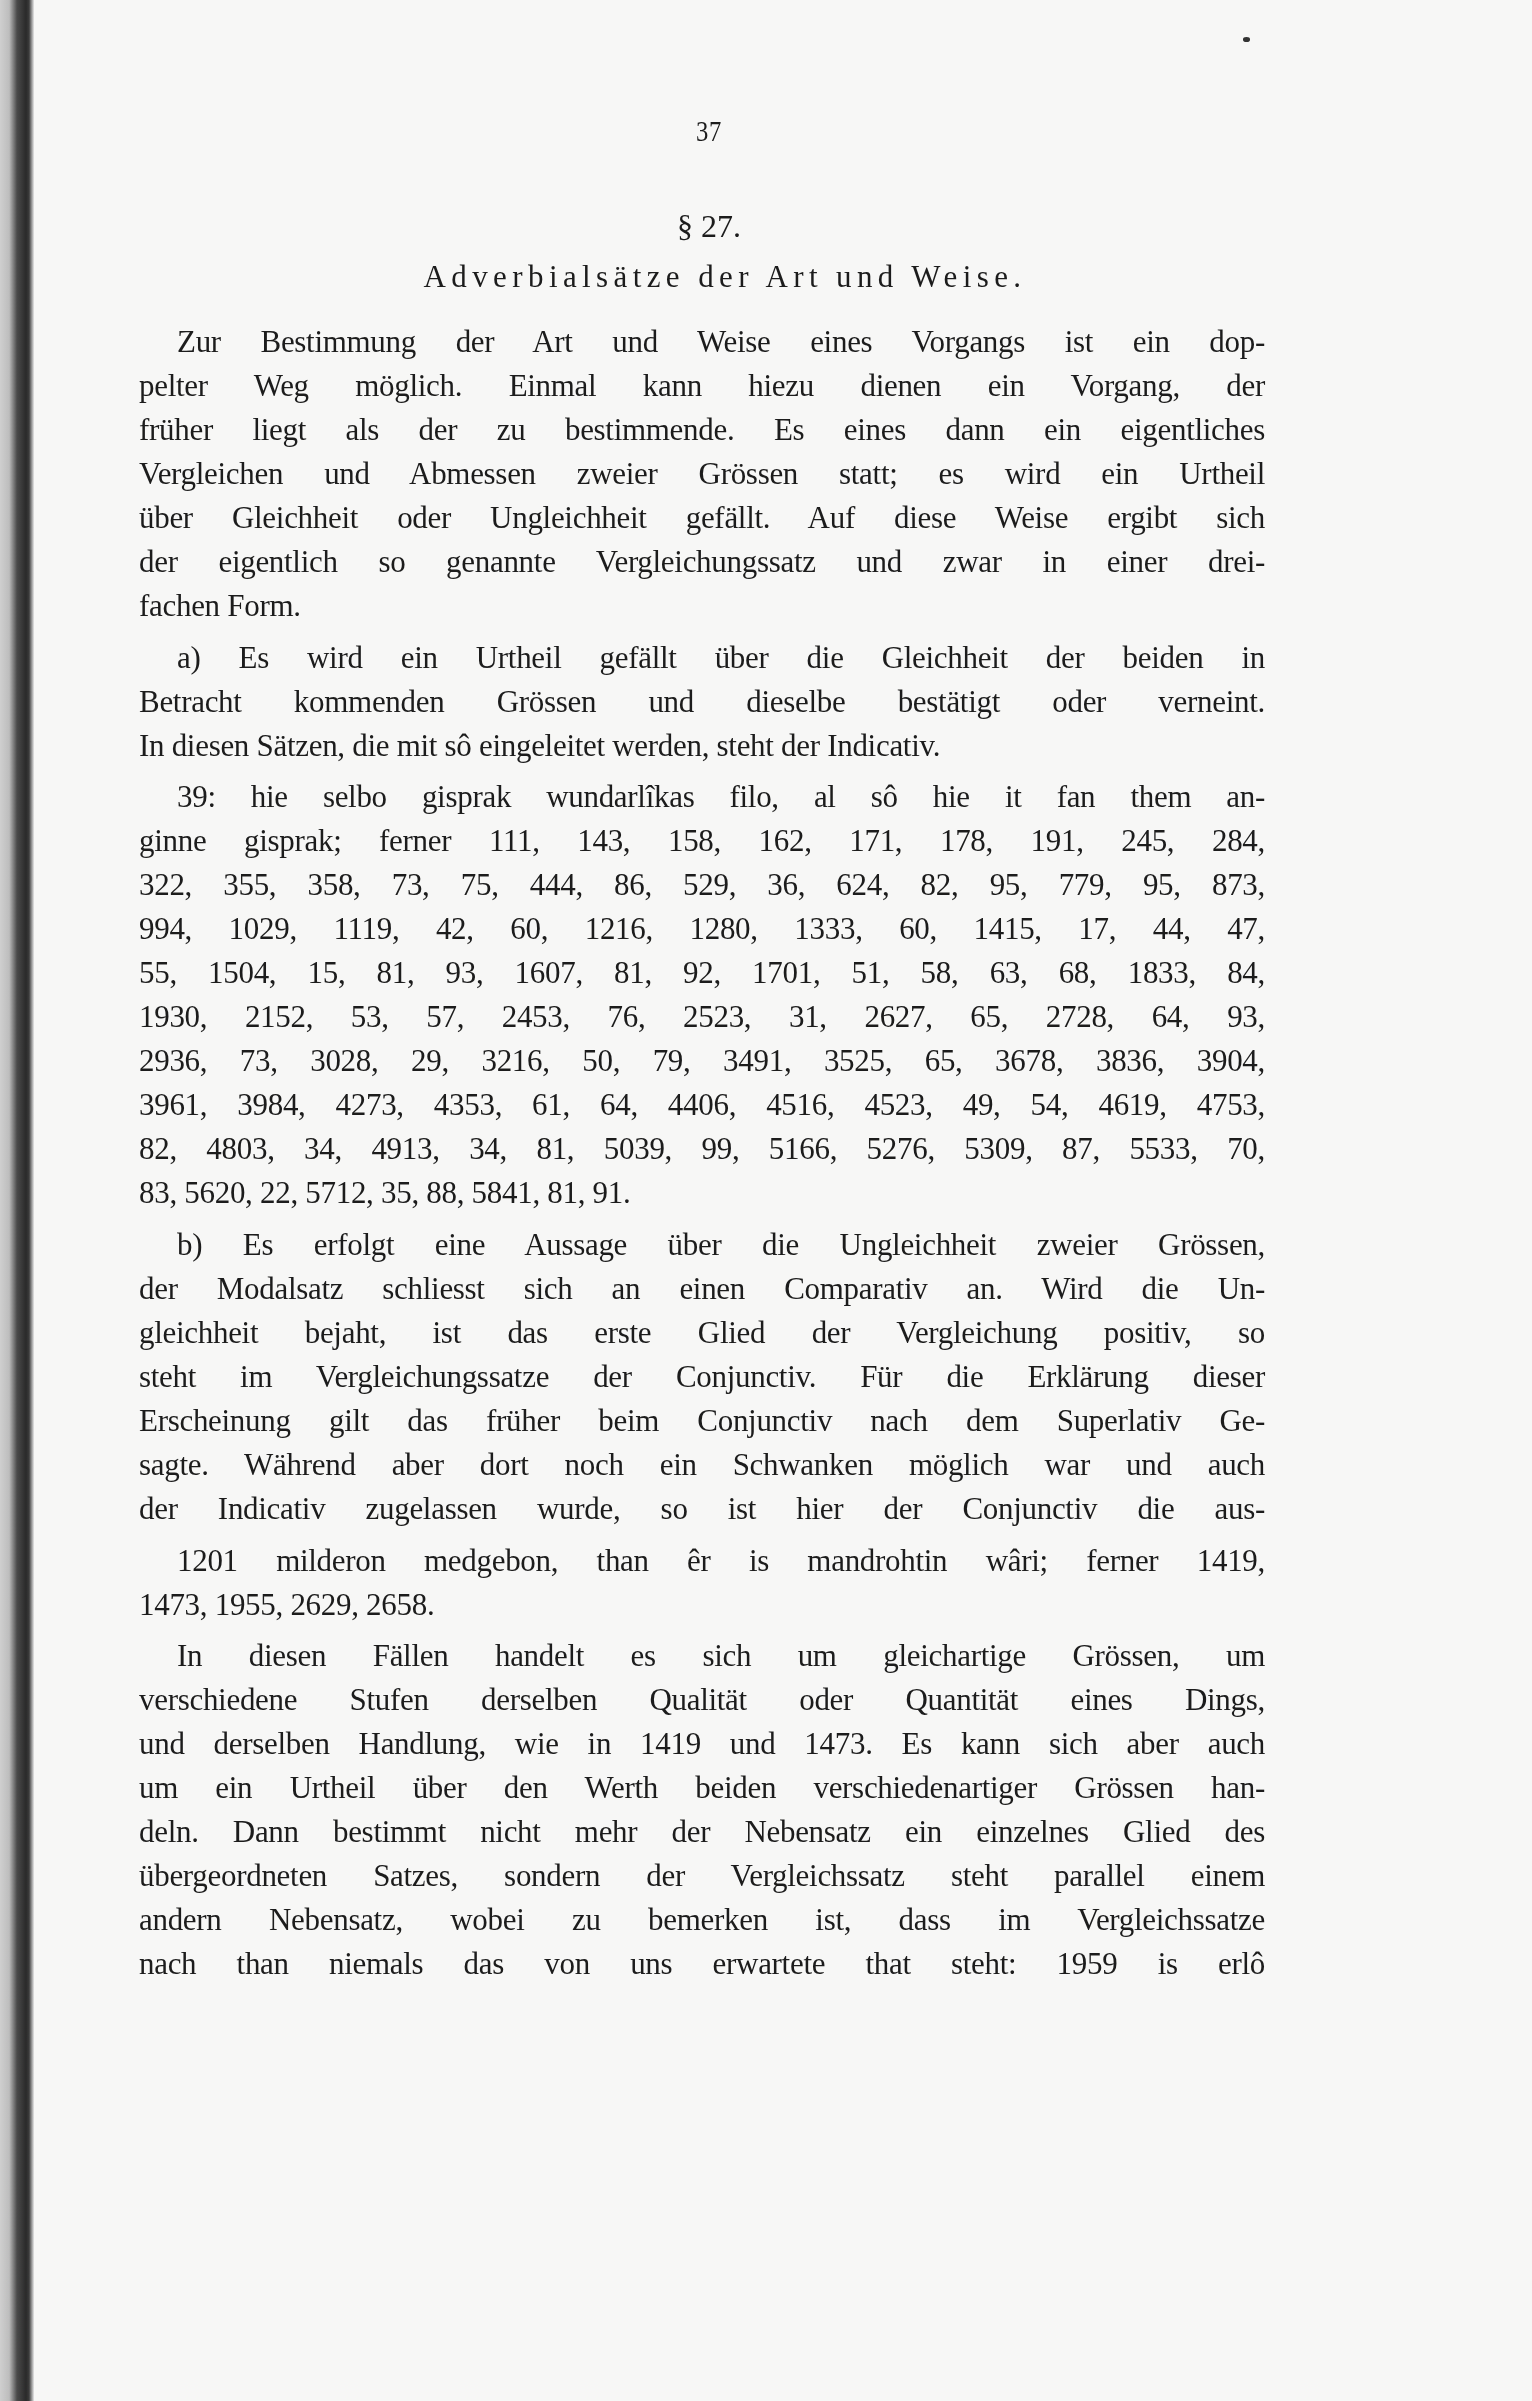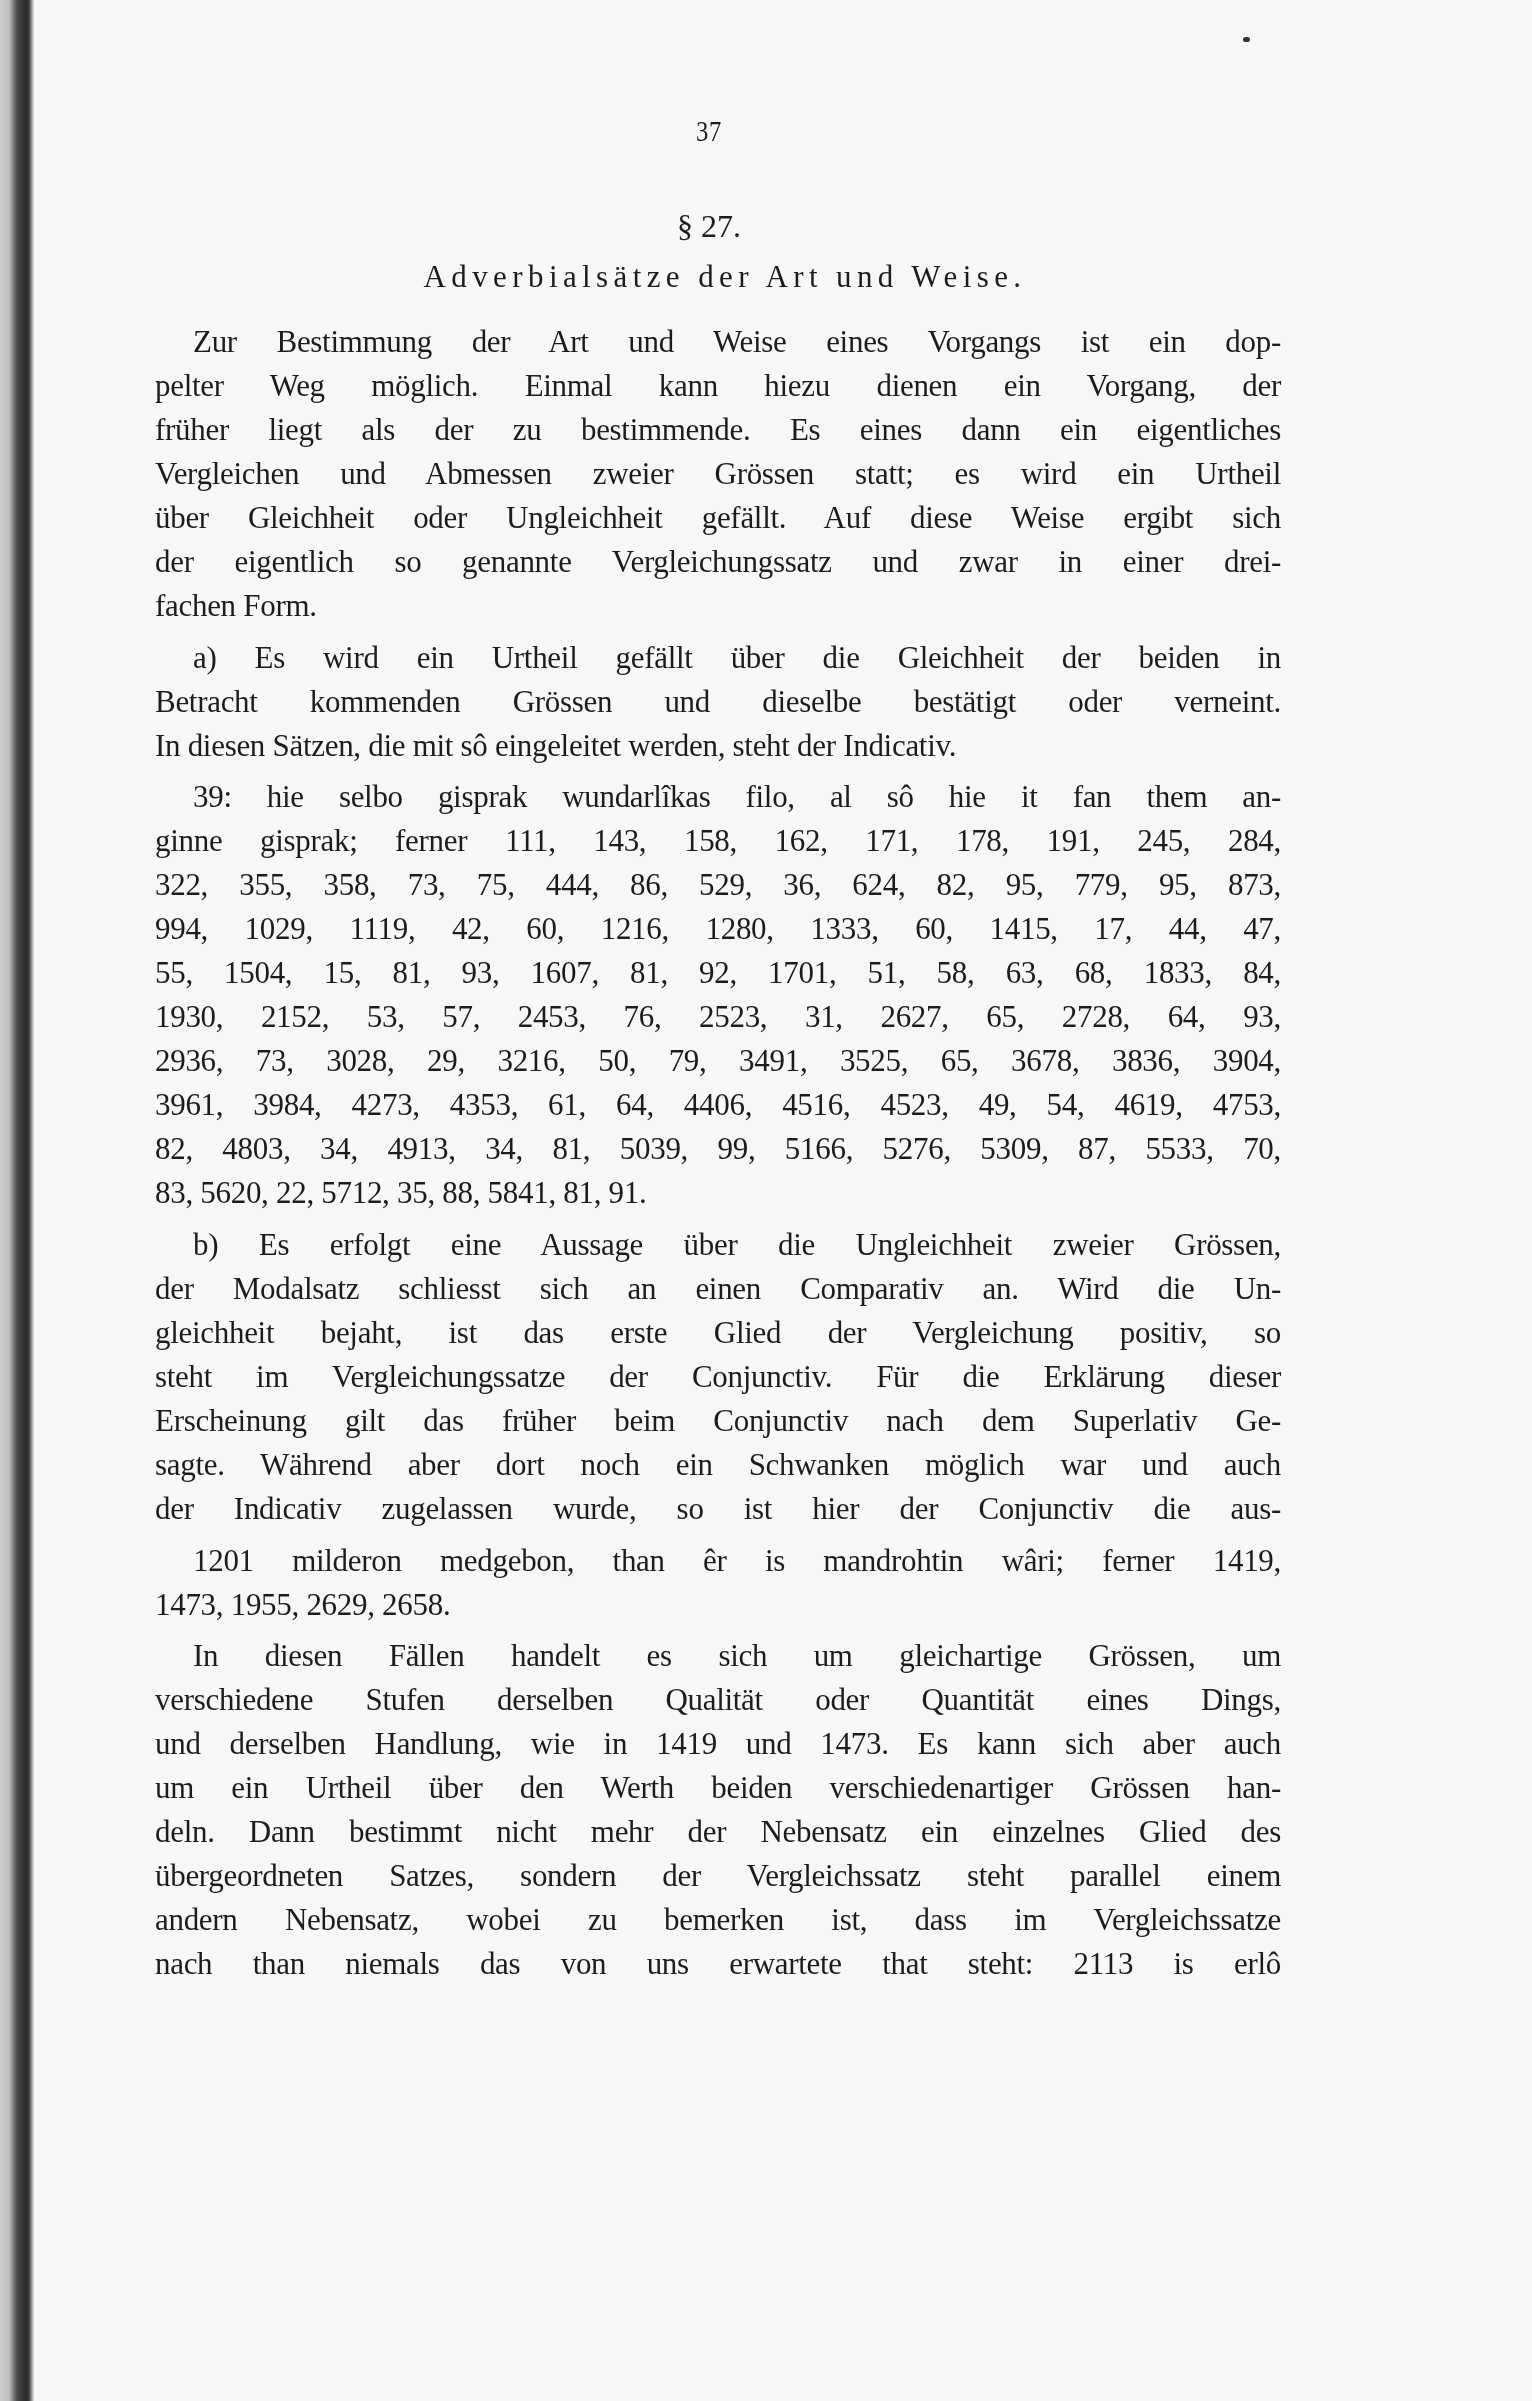--- a/index.html
+++ b/index.html
@@ -47,21 +47,20 @@
       left: 16px; width: 1418px;
       text-align: center;
       font-size: 31px;
       letter-spacing: 5.4px;
     }
     .text-block {
       position: absolute;
       top: 320px;
       left: 139px;
       width: 1126px;
-      margin-left: 16px;
     }
     .line {
       height: 44px;
       line-height: 44px;
       font-size: 31px;
       white-space: nowrap;
       text-align: justify;
       text-align-last: justify;
       letter-spacing: -0.3px;
     }
@@ -125,16 +124,16 @@
     </div>
     <div class="para-gap"></div>
     <div class="paragraph">
       <div class="line indent">In diesen Fällen handelt es sich um gleichartige Grössen, um</div>
       <div class="line">verschiedene Stufen derselben Qualität oder Quantität eines Dings,</div>
       <div class="line">und derselben Handlung, wie in 1419 und 1473. Es kann sich aber auch</div>
       <div class="line">um ein Urtheil über den Werth beiden verschiedenartiger Grössen han-</div>
       <div class="line">deln. Dann bestimmt nicht mehr der Nebensatz ein einzelnes Glied des</div>
       <div class="line">übergeordneten Satzes, sondern der Vergleichssatz steht parallel einem</div>
       <div class="line">andern Nebensatz, wobei zu bemerken ist, dass im Vergleichssatze</div>
-      <div class="line">nach than niemals das von uns erwartete that steht: 2113 is erlô</div>
+      <div class="line">nach than niemals das von uns erwartete that steht: 1959 is erlô</div>
     </div>
   </div>
 
 
 </body></html>

